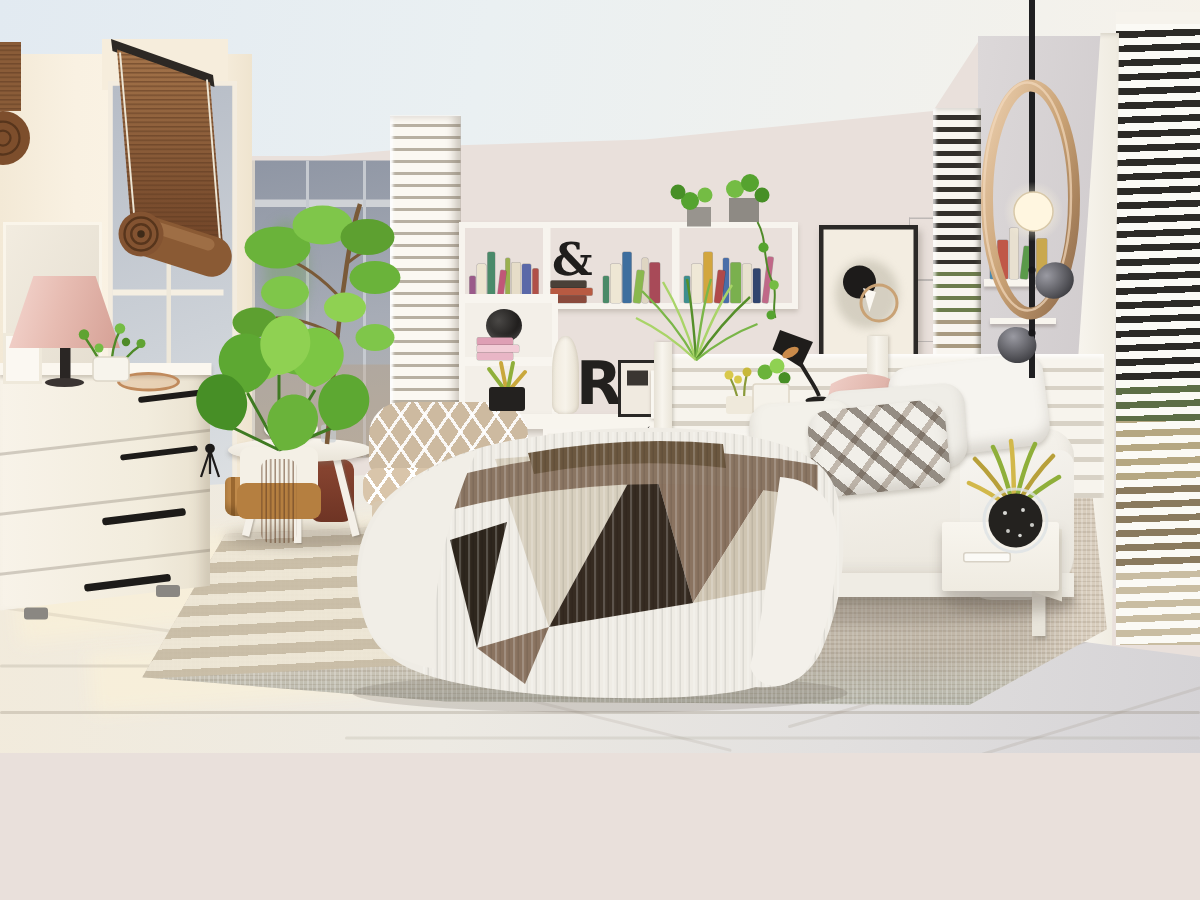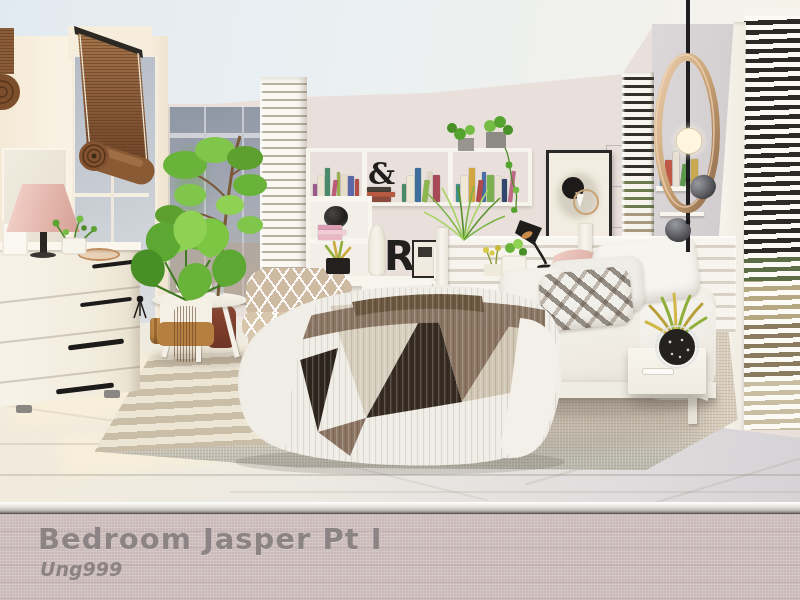--- a/index.html
+++ b/index.html
@@ -529,20 +529,13 @@
         <circle cx="689" cy="141" r="20" fill="url(#glowG)"></circle>
         <circle cx="689" cy="141" r="13" fill="#fff6e0" stroke="#d8c8a8" stroke-width="1"></circle>
         <ellipse cx="703" cy="187" rx="13" ry="12" fill="url(#steelG)" transform="rotate(-20 703 187)"></ellipse>
         <ellipse cx="678" cy="230" rx="13" ry="12" fill="url(#steelG)" transform="rotate(15 678 230)"></ellipse>
         <circle cx="688" cy="180" r="2.4" fill="#18181a"></circle>
           <circle cx="688" cy="222" r="2.4" fill="#18181a"></circle>
       </g>
     </svg>
   </div>
 
-  <div class="abs banner">
-    <div class="abs banner-strip"></div>
-    <div class="abs banner-fabric">
-      <div class="abs banner-title">Bedroom Jasper Pt I</div>
-      <div class="abs banner-author">Ung999</div>
-    </div>
-  </div>
 </div>
 
 </body></html>

